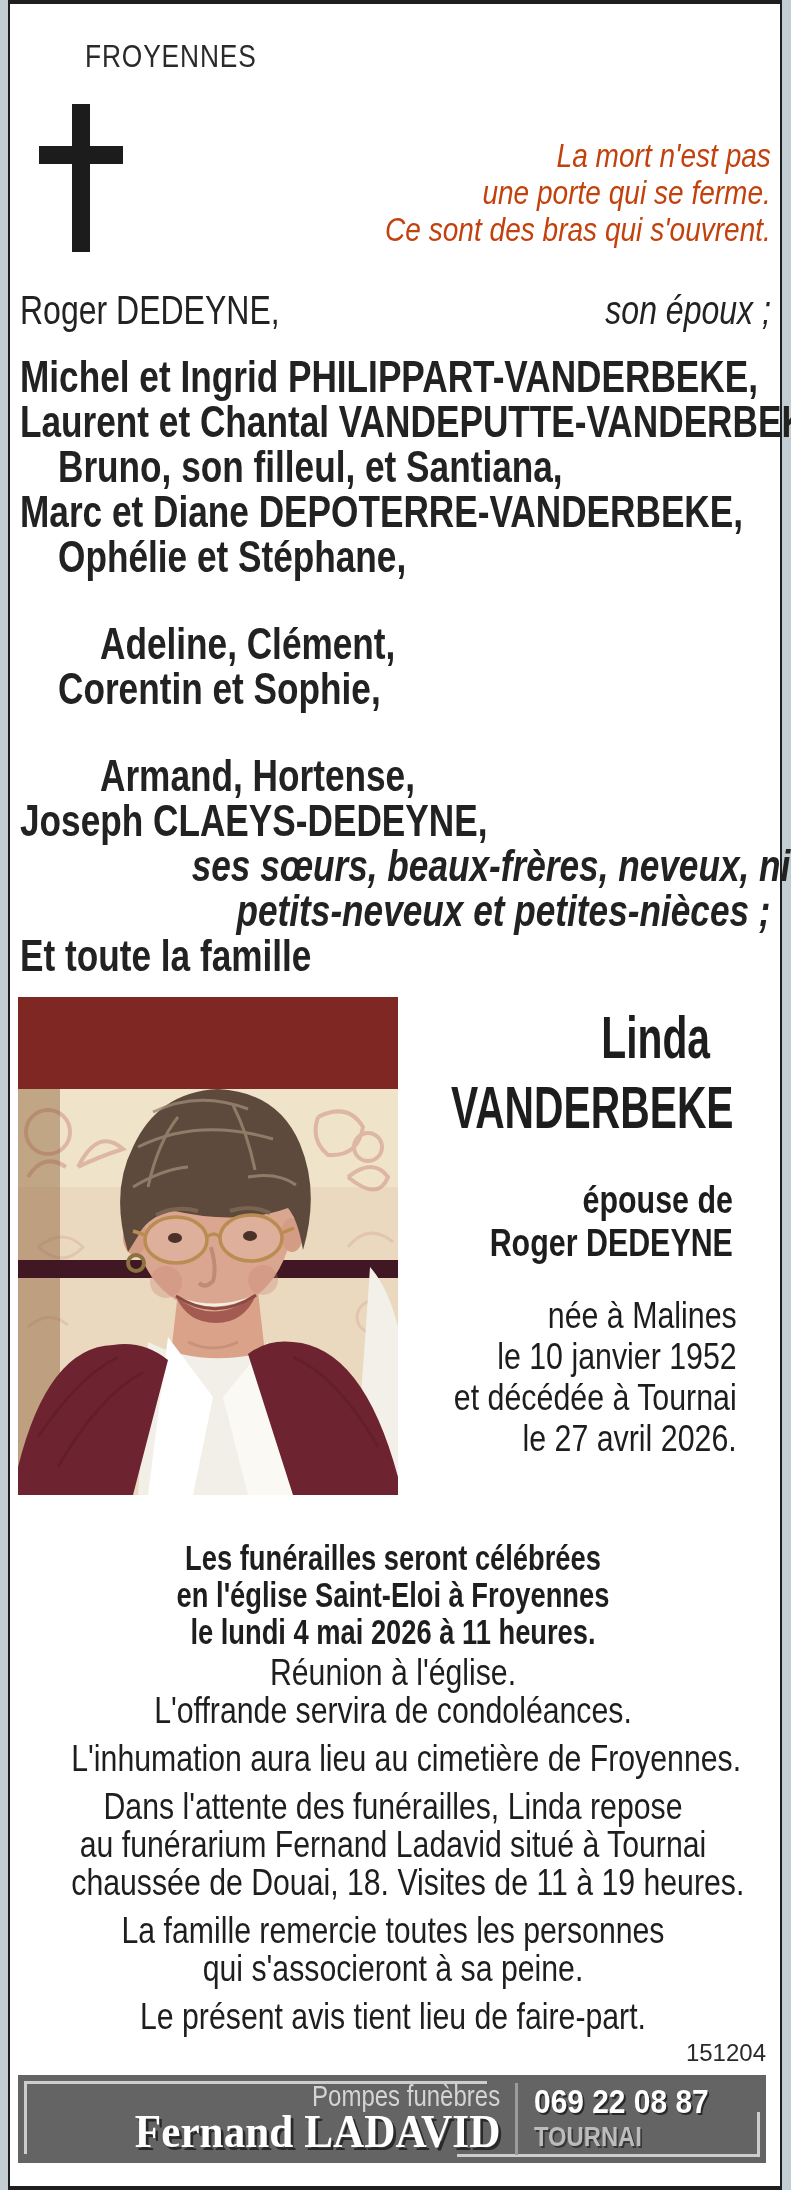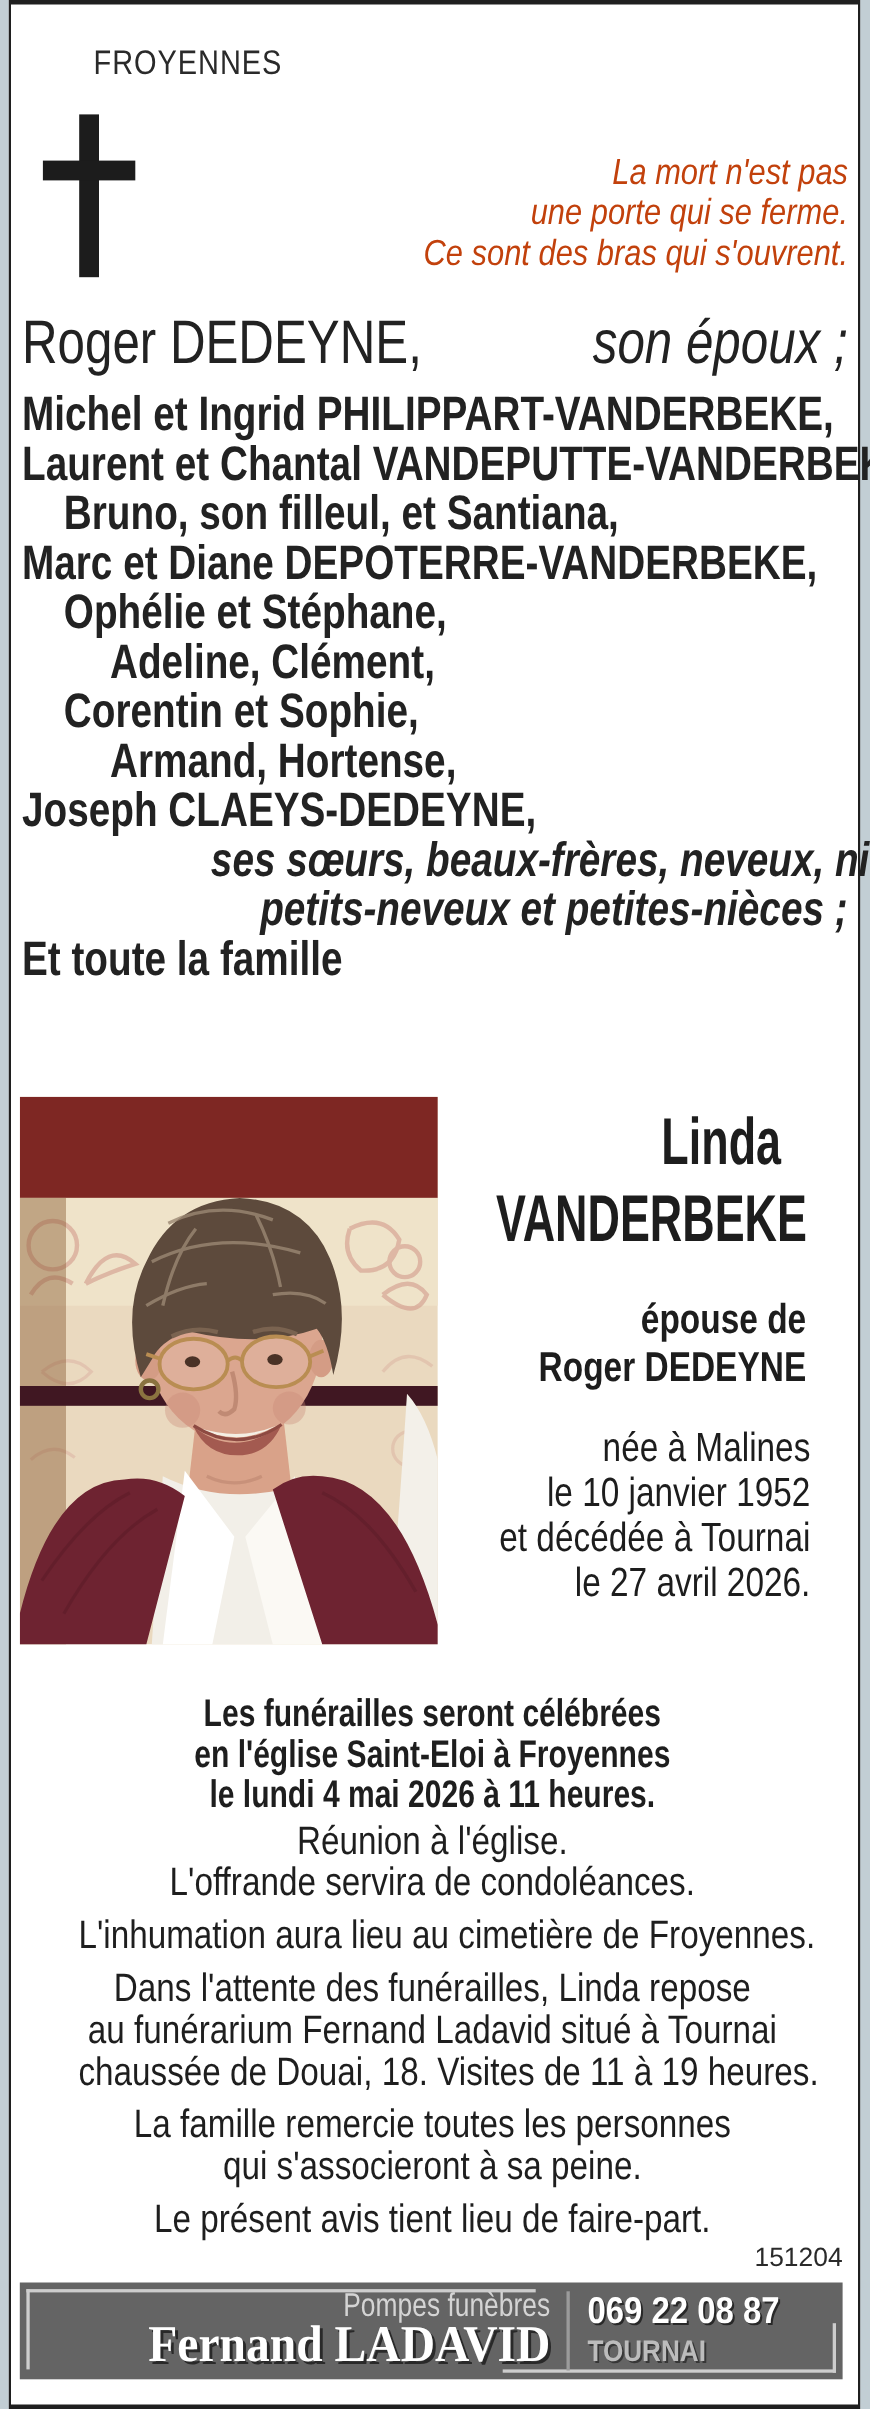--- a/index.html
+++ b/index.html
@@ -25,29 +25,29 @@
     color:#2a2a2a;transform:scaleX(.85);transform-origin:0 50%;white-space:nowrap;
   }
   #cross{left:25px;top:98px;}
 
   #quote{
     right:9px;top:133px;text-align:right;font-style:italic;
     font-size:33px;line-height:37px;color:#c2410c;white-space:nowrap;
   }
   #quote .ql{transform:scaleX(.85);transform-origin:100% 50%;}
 
-  #spouse-row{left:10px;top:284px;right:9px;height:45px;font-size:56px;line-height:45px;}
+  #spouse-row{left:10px;top:284px;right:9px;height:45px;font-size:40px;line-height:45px;}
   #spouse-name{position:absolute;left:0;top:0;white-space:nowrap;}
   #spouse-rel{position:absolute;right:0;top:0;font-style:italic;white-space:nowrap;}
 
   #family{left:10px;top:350px;width:751px;font-weight:bold;}
   #family .fl{font-size:44px;line-height:45px;white-space:nowrap;}
   #family .it-r{text-align:right;font-style:italic;}
   .ind38{padding-left:38px;}
-  .ind80{padding-left:80px;}
+  .ind80{padding-left:80px;margin-top:42px;}
 
   #announce{width:484px;text-align:center;}
   #announce .al{font-size:42px;line-height:42px;white-space:nowrap;}
 
   #photo{left:8px;top:993px;width:380px;height:498px;}
 
   #right-col{left:380px;top:999px;width:381px;text-align:right;color:#1d1d1d;}
   #big-name{font-weight:bold;font-size:60px;line-height:70px;transform:scaleX(.68);transform-origin:50% 0;white-space:nowrap;}
   #rel-block{margin-top:36px;font-weight:bold;font-size:38px;line-height:43px;transform:scaleX(.8);transform-origin:50% 0;white-space:nowrap;}
   #birth-block{margin-top:30px;font-size:37px;line-height:41px;transform:scaleX(.82);transform-origin:50% 0;white-space:nowrap;}

